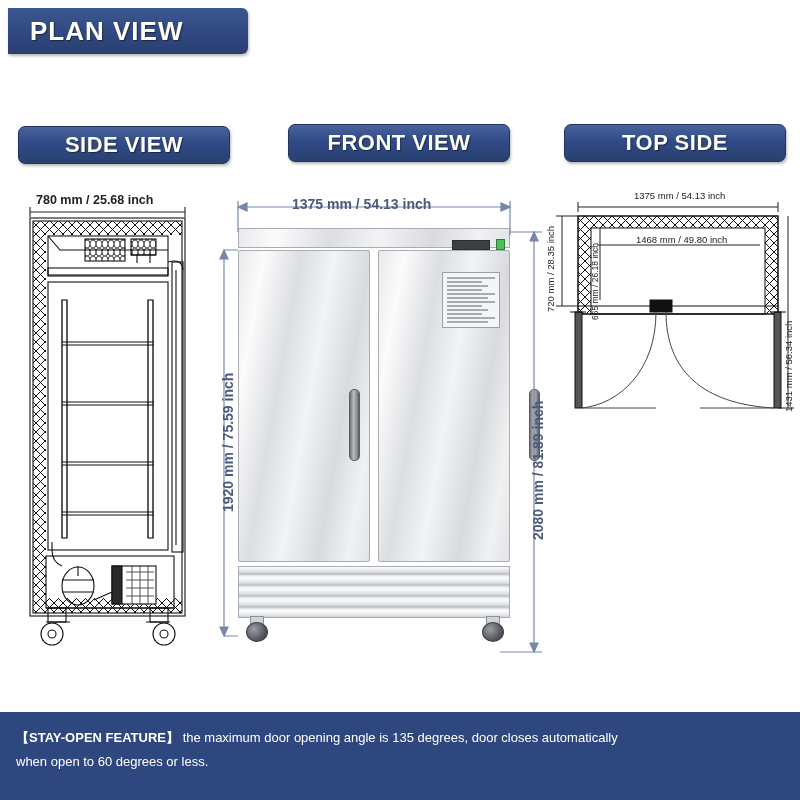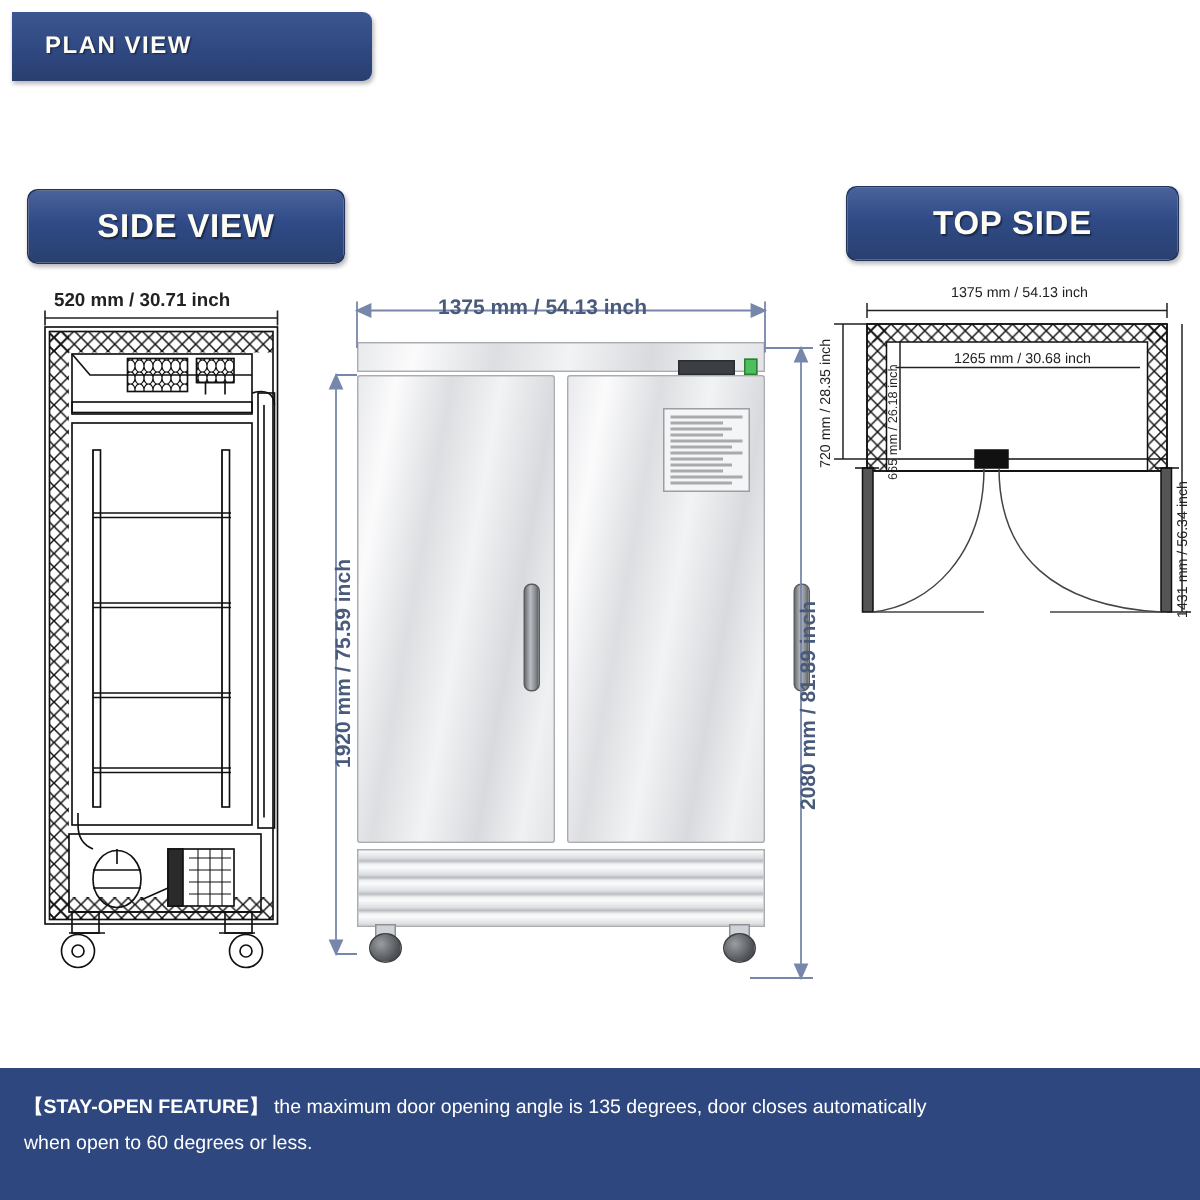--- a/index.html
+++ b/index.html
@@ -17,25 +17,25 @@
     background: linear-gradient(to bottom, #4a639c 0%, #2f4a86 45%, #29406f 100%);
     color: #fdfcf5;
     font-weight: bold;
     letter-spacing: .5px;
     display: flex; align-items: center; justify-content: center;
     text-shadow: 1px 1px 1px rgba(0,0,0,.45);
     box-shadow: 1px 2px 3px rgba(0,0,0,.28);
   }
   #plan-badge {
     left: 8px; top: 8px; width: 240px; height: 46px;
-    font-size: 16px; border-radius: 0 6px 6px 0; justify-content: flex-start;
+    font-size: 26px; border-radius: 0 6px 6px 0; justify-content: flex-start;
     padding-left: 22px; letter-spacing: 1px;
     background: linear-gradient(to bottom,#3c5691 0%, #2e477f 60%, #2a3f70 100%);
   }
-  .view-badge { height: 50px; font-size: 22px; border-radius: 7px; border: 1px solid #22345c; }
+  .view-badge { height: 38px; font-size: 22px; border-radius: 7px; border: 1px solid #22345c; }
   #side-badge  { left: 18px;  top: 126px; width: 212px; }
   #front-badge { left: 288px; top: 124px; width: 222px; }
   #top-badge   { left: 564px; top: 124px; width: 222px; }
 
   
   #caption {
     position: absolute; left: 0; top: 712px; width: 800px; height: 88px;
     background: #2e477f; color: #ffffff;
     font-size: 13px; line-height: 1.85;
     padding: 14px 18px 0 16px;
@@ -114,20 +114,23 @@
 <body>
 
 <div id="stage">
 
   <div class="badge" id="plan-badge">
     <span>PLAN VIEW</span>
   </div>
 
   <div class="badge view-badge" id="side-badge">
     <span>SIDE VIEW</span>
+  </div>
+  <div class="badge view-badge" id="front-badge">
+    <span>FRONT VIEW</span>
   </div>
   <div class="badge view-badge" id="top-badge">
     <span>TOP SIDE</span>
   </div>
 
   <svg width="800" height="800">
     <defs>
       <pattern id="hatch" width="9" height="9" patternUnits="userSpaceOnUse">
         <path d="M0 0 L9 9 M9 0 L0 9" stroke="#111" stroke-width="1" fill="none"></path>
       </pattern>
@@ -188,21 +191,21 @@
       <path d="M46 608 h128"></path>
       <rect x="48" y="608" width="18" height="14"></rect>
       <rect x="150" y="608" width="18" height="14"></rect>
       <circle cx="52" cy="634" r="11"></circle>
       <circle cx="52" cy="634" r="4"></circle>
       <circle cx="164" cy="634" r="11"></circle>
       <circle cx="164" cy="634" r="4"></circle>
       <path d="M46 622 h24 M146 622 h24"></path>
     </g>
   </svg>
-  <div class="dim-label dim-k" style="left:36px; top:193px; font-size:12.5px;">520 mm / 30.71 inch</div>
+  <div class="dim-label dim-k" style="left:36px; top:193px; font-size:12.5px;">780 mm / 25.68 inch</div>
 
   <div id="front-body">
     <div class="door steel" id="door-l">
       <div class="handle" id="handle-l"></div>
     </div>
     <div class="door steel" id="door-r">
       <div class="handle" id="handle-r"></div>
     </div>
     <div class="steel" style="position:absolute;left:0;top:0;width:272px;height:20px;border:1px solid #a9acb1;"></div>
     <div id="panel"></div>
@@ -278,21 +281,21 @@
       <path d="M582 408 L656 408 M700 408 L774 408" stroke="#444" stroke-dasharray="0"></path>
 
       <path d="M562 216 L562 306" stroke="#222"></path>
       <path d="M556 216 L578 216 M556 306 L578 306" stroke="#222"></path>
       <path d="M600 228 L600 300" stroke="#222"></path>
       <path d="M788 216 L788 408" stroke="#222"></path>
       <path d="M778 408 L794 408" stroke="#222"></path>
     </g>
   </svg>
   <div class="dim-label dim-k" style="left:634px; top:190px; font-size:9.5px; font-weight:normal;">1375 mm / 54.13 inch</div>
-  <div class="dim-label dim-k" style="left:636px; top:234px; font-size:9.5px; font-weight:normal;">1265 mm / 30.68 inch</div>
+  <div class="dim-label dim-k" style="left:636px; top:234px; font-size:9.5px; font-weight:normal;">1468 mm / 49.80 inch</div>
   <div class="dim-label dim-k vert" style="left:545px; top:312px; font-size:9.5px; font-weight:normal; transform:rotate(-90deg);">720 mm / 28.35 inch</div>
   <div class="dim-label dim-k vert" style="left:590px; top:320px; font-size:8.5px; font-weight:normal; transform:rotate(-90deg);">665 mm / 26.18 inch</div>
   <div class="dim-label dim-k vert" style="left:783px; top:412px; font-size:9.5px; font-weight:normal; transform:rotate(-90deg);">1431 mm / 56.34 inch</div>
 
   <div id="caption">
     <span><b>【STAY-OPEN FEATURE】</b><span> the maximum door opening angle is 135 degrees, door closes automatically</span></span><br>
     <span>when open to 60 degrees or less.</span>
   </div>
 
 </div>

